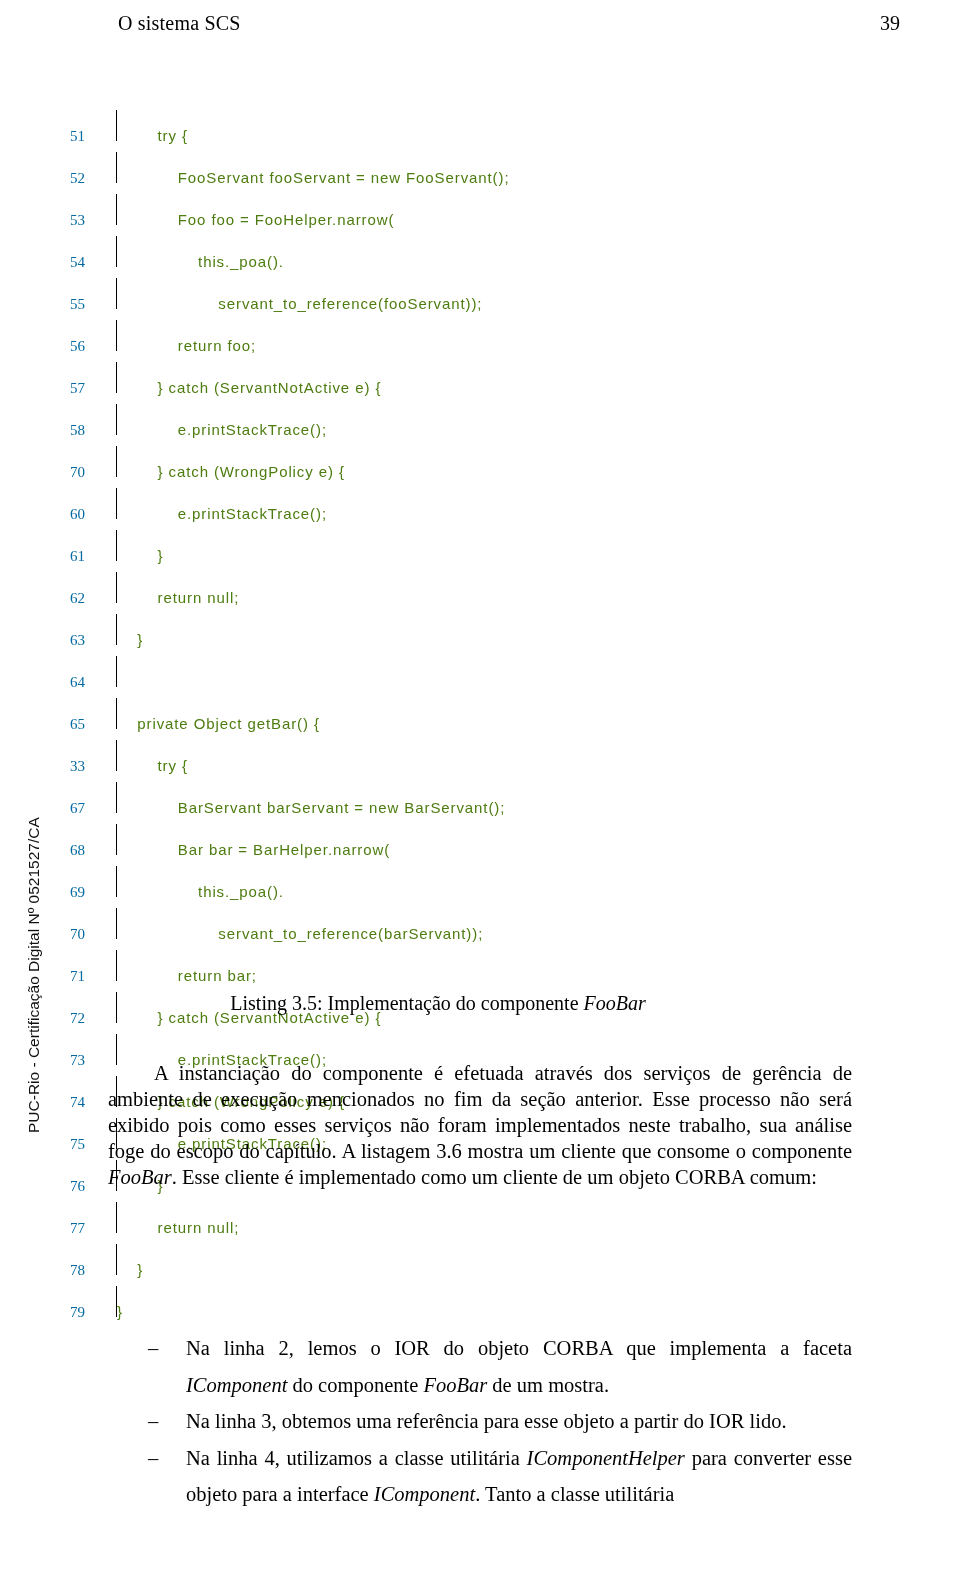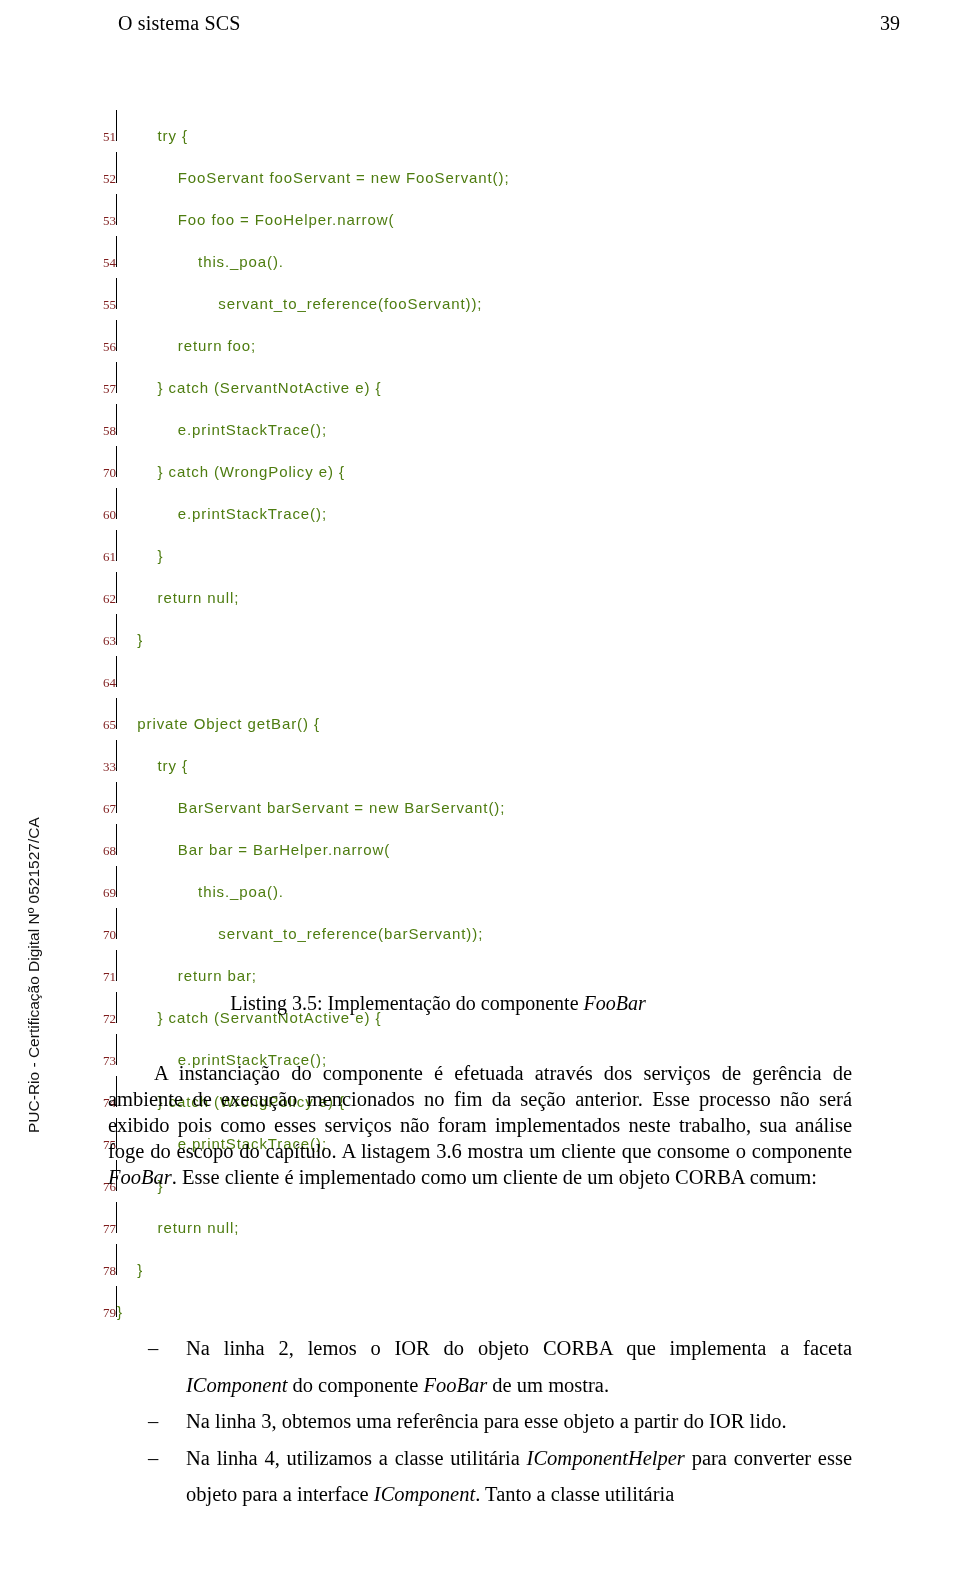--- a/index.html
+++ b/index.html
@@ -60,26 +60,25 @@
   .code-table {
     border-collapse: collapse;
     width: 100%;
   }
   .code-table td {
     padding: 0;
     vertical-align: baseline;
   }
   .ln {
     width: 46px;
-    text-align: right;
     padding-right: 11px;
     font-family: "Liberation Serif", serif;
-    font-size: 13px;
+    font-size: 15px;
     line-height: 31px;
-    color: #7f1d1d;
+    color: #0369a1;
     white-space: nowrap;
   }
   .rule-cell {
     width: 1px;
     padding: 0;
   }
   .vrule {
     width: 1px;
     background: #000;
     height: 31px;

